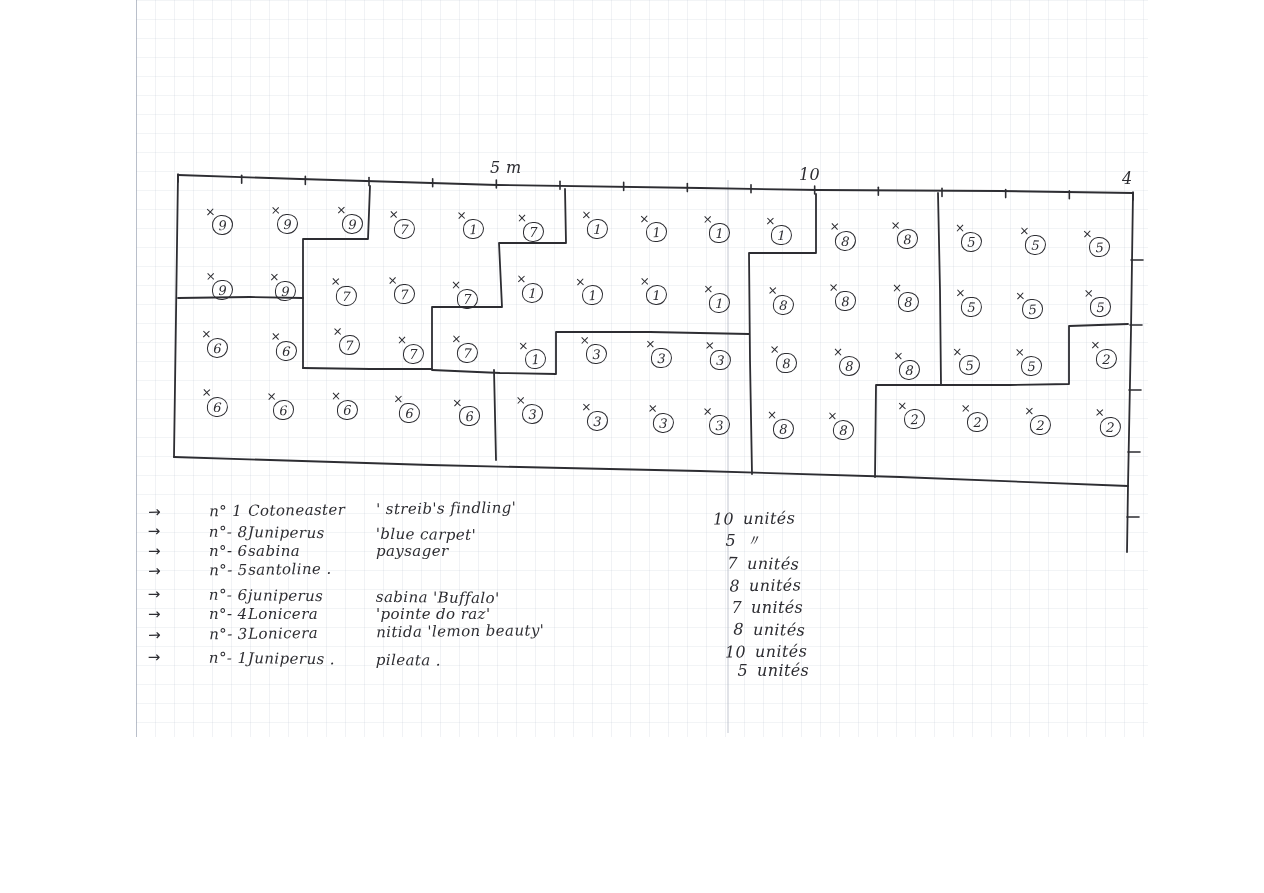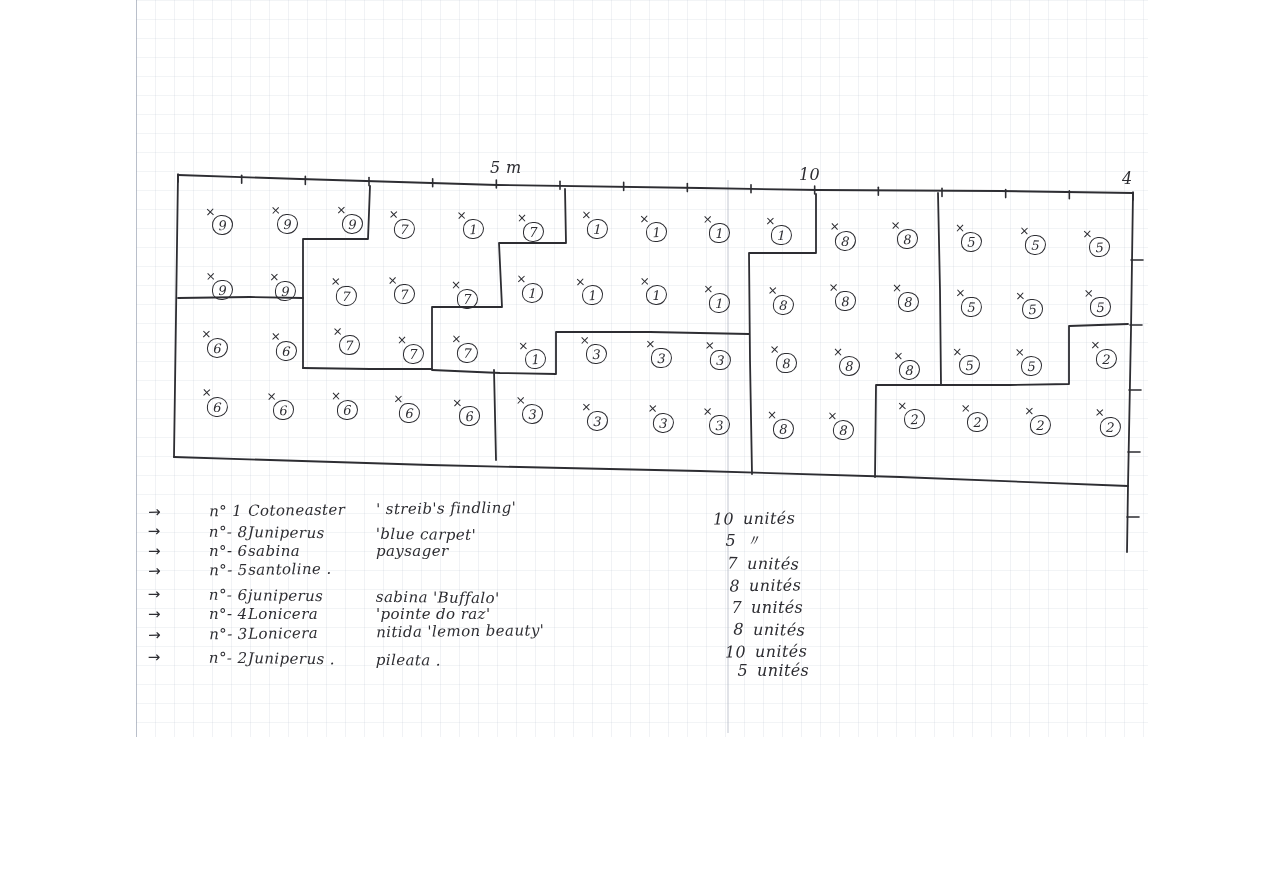--- a/index.html
+++ b/index.html
@@ -366,21 +366,21 @@
         <span class="pdetail hand">'pointe do raz'</span>
       </div>
       <div class="legend-row" style="left: 148px; top: 626px; transform: rotate(-0.7deg);">
         <span class="arrow">→</span>
         <span class="num hand">n°- 3</span>
         <span class="pname hand">Lonicera</span>
         <span class="pdetail hand">nitida 'lemon beauty'</span>
       </div>
       <div class="legend-row" style="left: 148px; top: 648px; transform: rotate(0.7deg);">
         <span class="arrow">→</span>
-        <span class="num hand">n°- 2</span>
+        <span class="num hand">n°- 1</span>
         <span class="pname hand">Juniperus .</span>
         <span class="pdetail hand">pileata .</span>
       </div>
     </div>
   <div id="qtys">
       <div class="qty-row" style="left: 706px; top: 509px; transform: rotate(-0.8deg);"><span class="qv hand">10</span><span class="qu hand">unités</span></div>
       <div class="qty-row" style="left: 708px; top: 531px; transform: rotate(0deg);"><span class="qv hand">5</span><span class="qu hand">〃</span></div>
       <div class="qty-row" style="left: 710px; top: 554px; transform: rotate(0.8deg);"><span class="qv hand">7</span><span class="qu hand">unités</span></div>
       <div class="qty-row" style="left: 712px; top: 576px; transform: rotate(-0.8deg);"><span class="qv hand">8</span><span class="qu hand">unités</span></div>
       <div class="qty-row" style="left: 714px; top: 598px; transform: rotate(0deg);"><span class="qv hand">7</span><span class="qu hand">unités</span></div>

